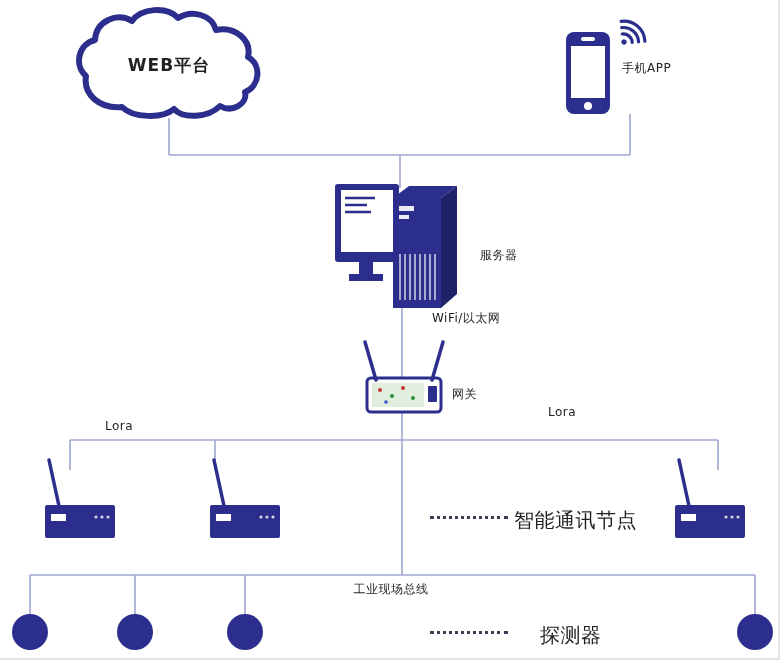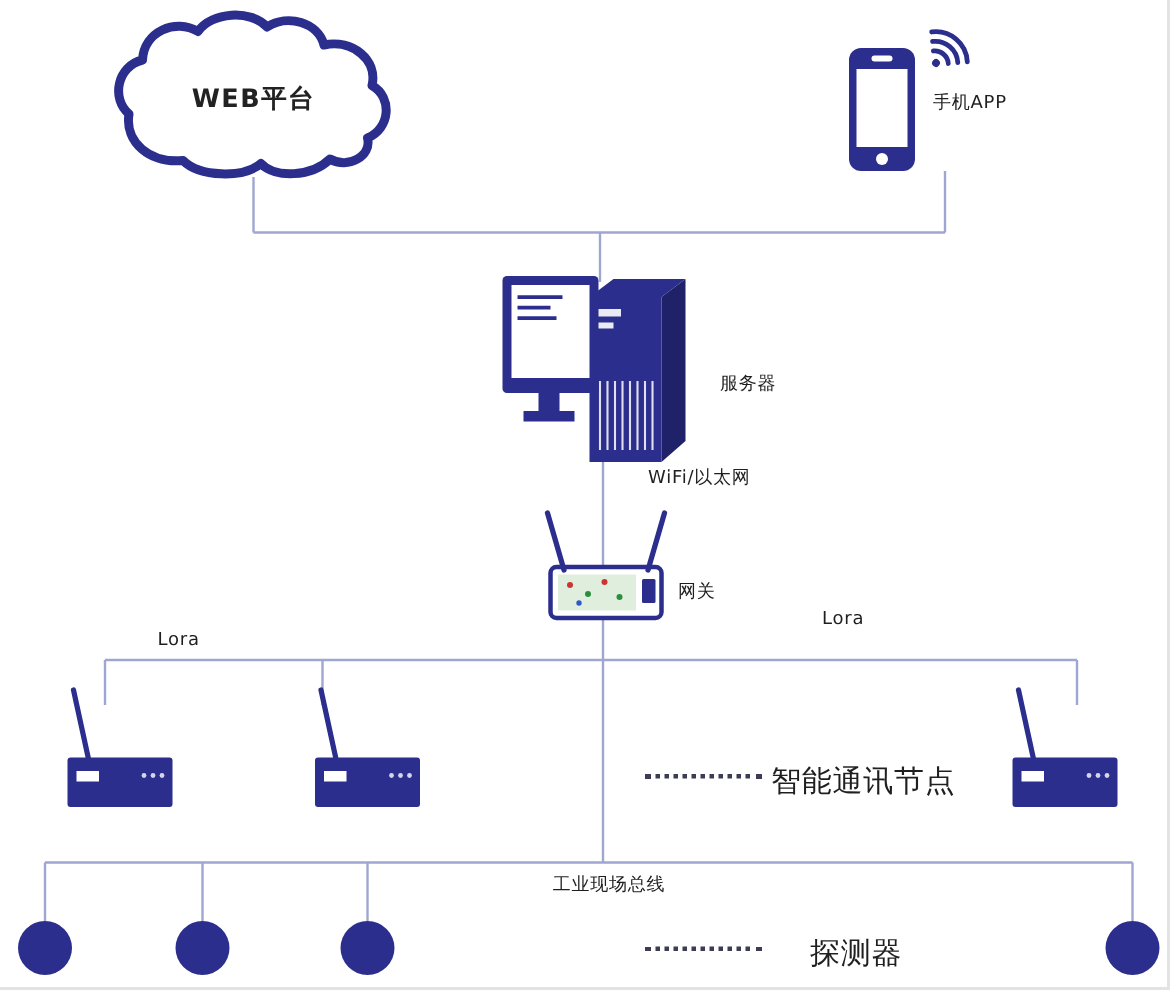--- a/index.html
+++ b/index.html
@@ -181,21 +181,21 @@
     <g fill="#ffffff" opacity="0.8">
       <circle cx="56" cy="61" r="1.6"></circle>
       <circle cx="62" cy="61" r="1.6"></circle>
       <circle cx="68" cy="61" r="1.6"></circle>
     </g>
   </svg>
 
   <div class="dotted" style="left:430px;top:516px"></div>
   <div class="label small" style="left:514px;top:507px">智能通讯节点</div>
 
-  <div class="label center" style="left:326px;top:581px;width:160px">工业现场总线</div>
+  <div class="label center" style="left:311px;top:581px;width:160px">工业现场总线</div>
 
   <div class="detector-circle" style="left:12px;top:614px"></div>
   <div class="detector-circle" style="left:117px;top:614px"></div>
   <div class="detector-circle" style="left:227px;top:614px"></div>
   <div class="detector-circle" style="left:737px;top:614px"></div>
 
   <div class="dotted" style="left:430px;top:631px"></div>
   <div class="label small" style="left:540px;top:622px">探测器</div>
 
 </div>

